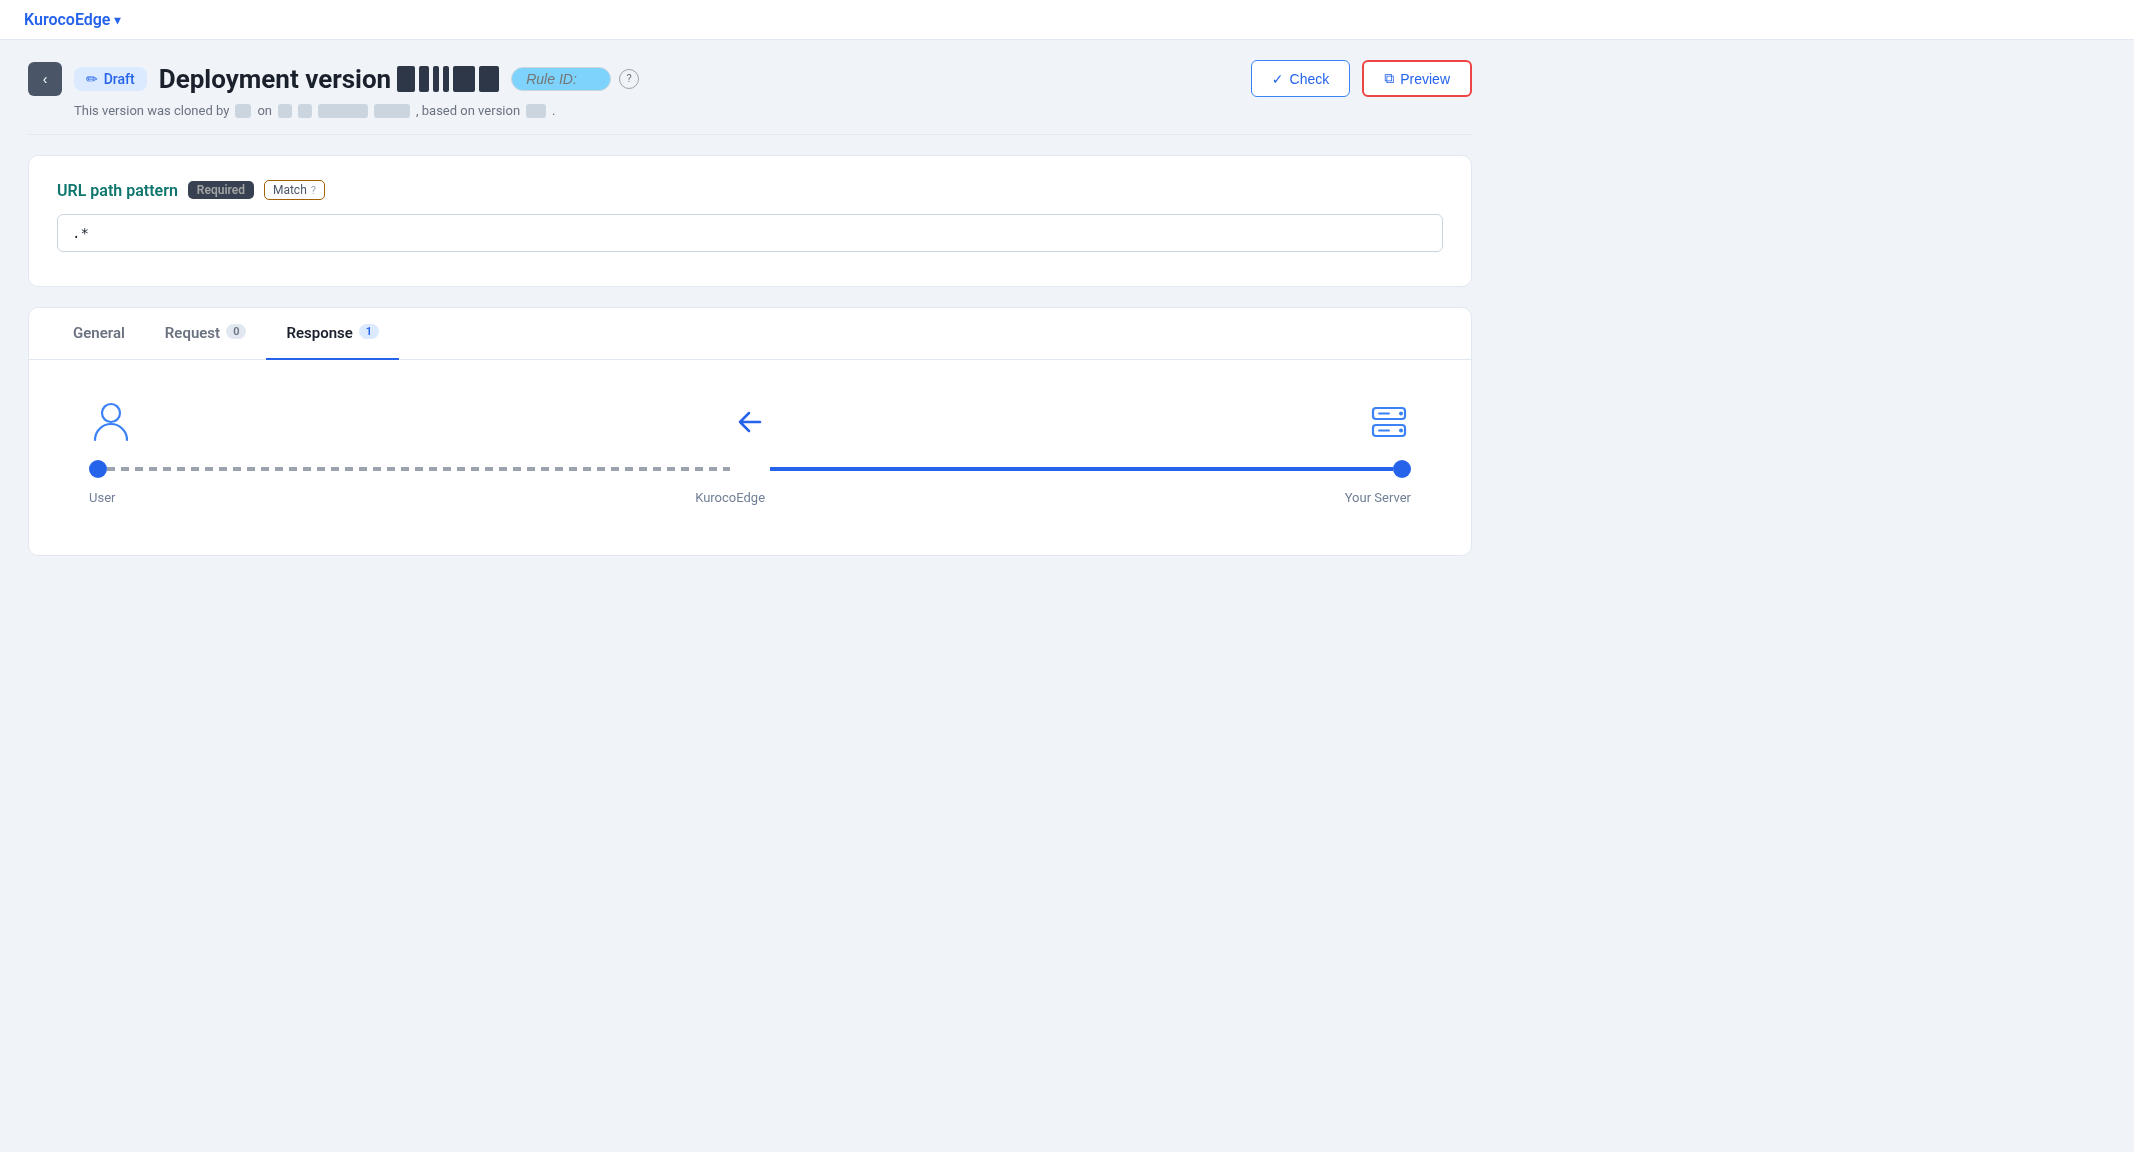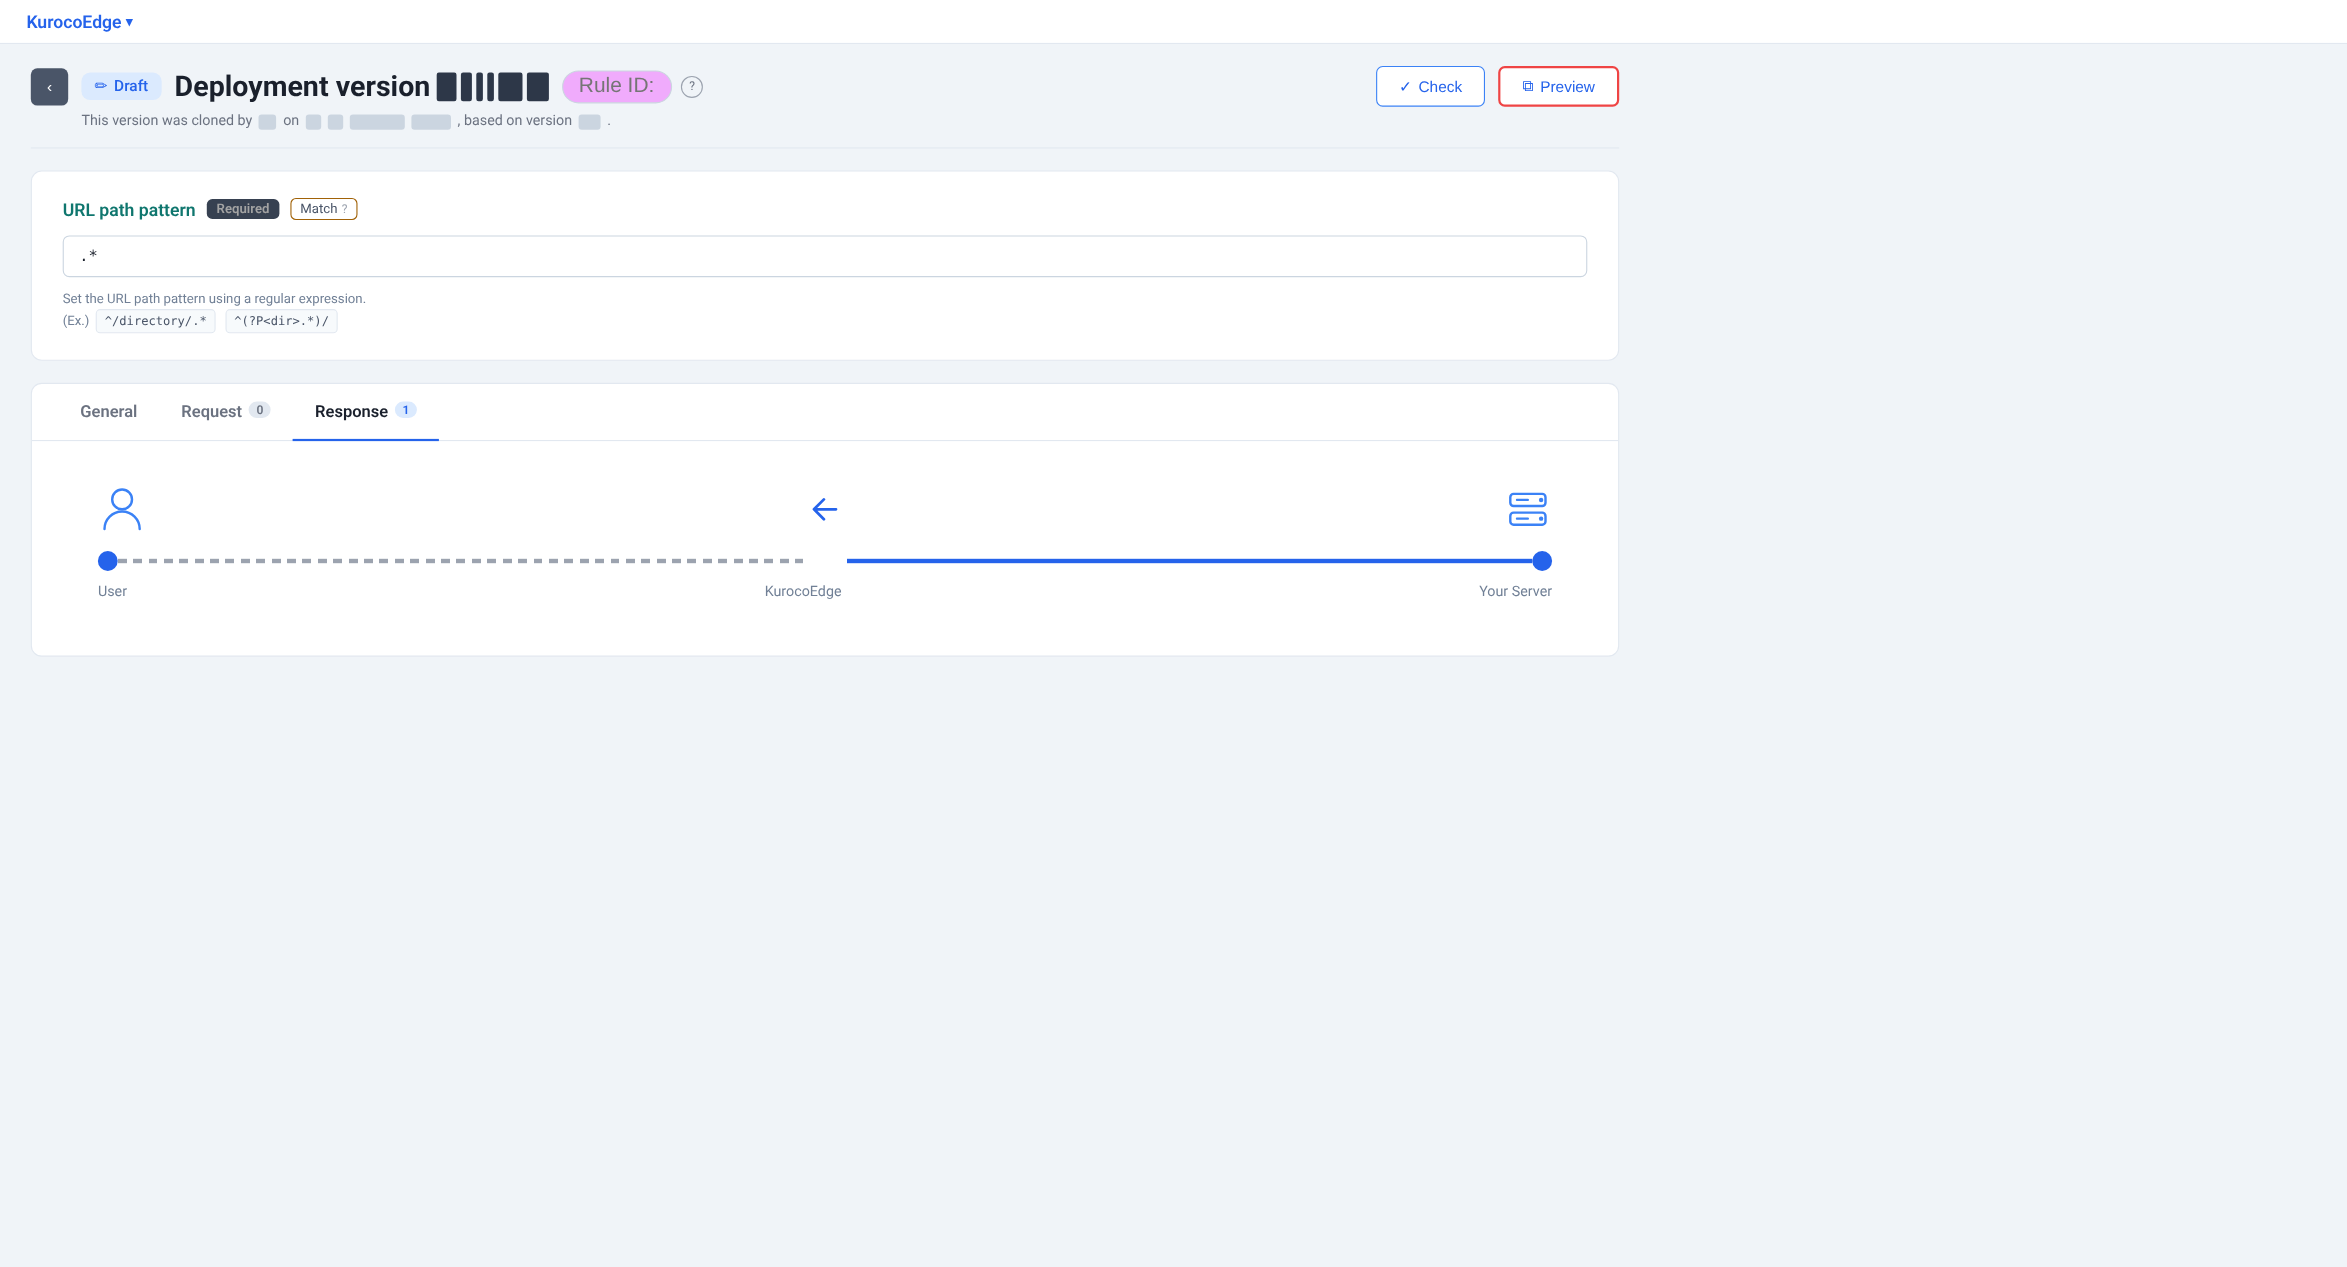--- a/index.html
+++ b/index.html
@@ -101,25 +101,26 @@
     .rule-id-area {
       display: flex;
       align-items: center;
       gap: 8px;
     }
 
     .rule-id-input {
       border: 1px solid #cbd5e0;
       border-radius: 16px;
       padding: 3px 14px;
-      font-size: 19px;
+      font-size: 14px;
       color: #4a5568;
-      background: #f0abfc;
+      background: #7dd3fc;
       outline: none;
       width: 100px;
+      font-style: italic;
     }
 
     .help-icon {
       width: 20px;
       height: 20px;
       border-radius: 50%;
       border: 1.5px solid #9ca3af;
       display: flex;
       align-items: center;
       justify-content: center;
@@ -462,28 +463,20 @@
       <span class="url-pattern-label">URL path pattern</span>
       <span class="required-badge">Required</span>
       <div class="match-badge">
         <span>Match</span>
         <span style="font-size:11px;color:#9ca3af;">?</span>
       </div>
     </div>
 
     <input class="url-input" type="text" value=".*" style="">
 
-    <div class="url-hint">
-      <div>Set the URL path pattern using a regular expression.</div>
-      <div>
-        <span>(Ex.)</span>
-        <code class="url-example">^/directory/.*</code>
-        <code class="url-example">^(?P&lt;dir&gt;.*)/</code>
-      </div>
-    </div>
   </div>
 
   <div class="tabs-card">
     <div class="tabs-row">
       <div class="tab-item">
         <span>General</span>
       </div>
       <div class="tab-item">
         <span>Request</span>
         <span class="tab-badge">0</span>

